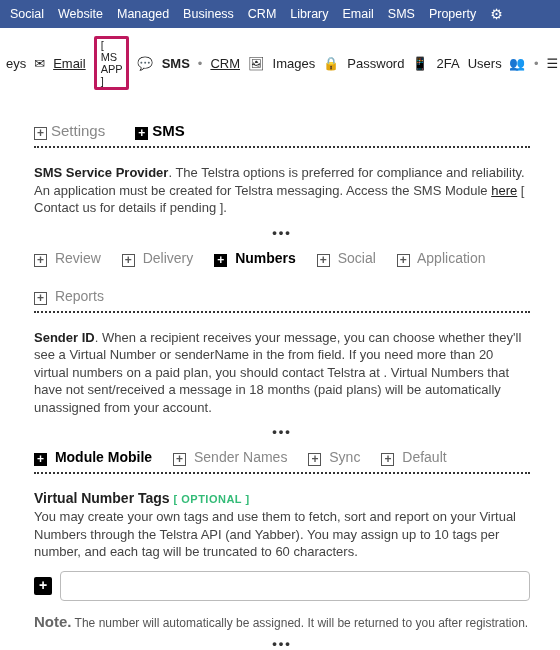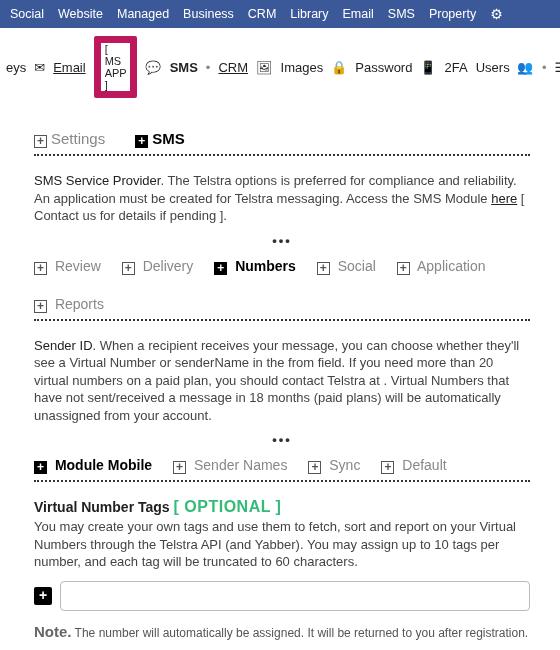--- a/index.html
+++ b/index.html
@@ -27,21 +27,21 @@
     align-items: center;
     gap: 8px;
     padding: 8px 6px;
     font-size: 13px;
     color: #222;
     border-bottom: 0;
   }
   .secondnav .sep { color: #888; }
   .secondnav .bold { font-weight: 700; }
   .secondnav .chip {
-    border: 7px solid #be185d;
+    border: 3px solid #be185d;
     padding: 0 4px;
     border-radius: 2px;
     font-size: 11px;
   }
   .secondnav .ico { font-size: 13px; }
   .wrap { padding: 6px 30px 30px 34px; }
   .section-head {
     display: flex;
     gap: 30px;
     align-items: center;
@@ -61,34 +61,34 @@
     vertical-align: -1px;
   }
   .plus.solid { background: #000; color: #fff; border-color: #000; }
   .head-item { color: #888; }
   .head-item.active { color: #000; font-weight: 700; }
   .dots {
     border-top: 2px dotted #333;
     margin: 6px 0 16px 0;
   }
   .para { line-height: 1.35; color: #444; margin: 8px 0; }
-  .para .label-strong { font-weight: 400; color: #222; }
+  .para .label-strong { font-weight: 700; color: #222; }
   .para a { color: #222; text-decoration: underline; }
   .ellips { text-align: center; font-weight: 700; letter-spacing: 2px; margin: 6px 0 10px 0; }
   .tabrow {
     display: flex;
     flex-wrap: wrap;
     gap: 21px;
     margin: 6px 0 4px 0;
     font-size: 14px;
   }
   .tabrow .tab { color: #888; white-space: nowrap; }
   .tabrow .tab.active { color: #000; font-weight: 700; }
   .subtitle { font-weight: 700; font-size: 14px; color: #222; margin-top: 14px; }
-  .optional { color: #3b7; letter-spacing: .5px; font-size: 16px; }
+  .optional { color: #3b7; letter-spacing: .5px; font-size: 11px; }
   .inputrow { display: flex; align-items: center; gap: 8px; margin: 10px 0 12px 0; }
   .inputrow input {
     flex: 1;
     height: 30px;
     border: 1px solid #bbb;
     border-radius: 4px;
     padding: 4px 8px;
     font-size: 13px;
   }
   .addbtn {

